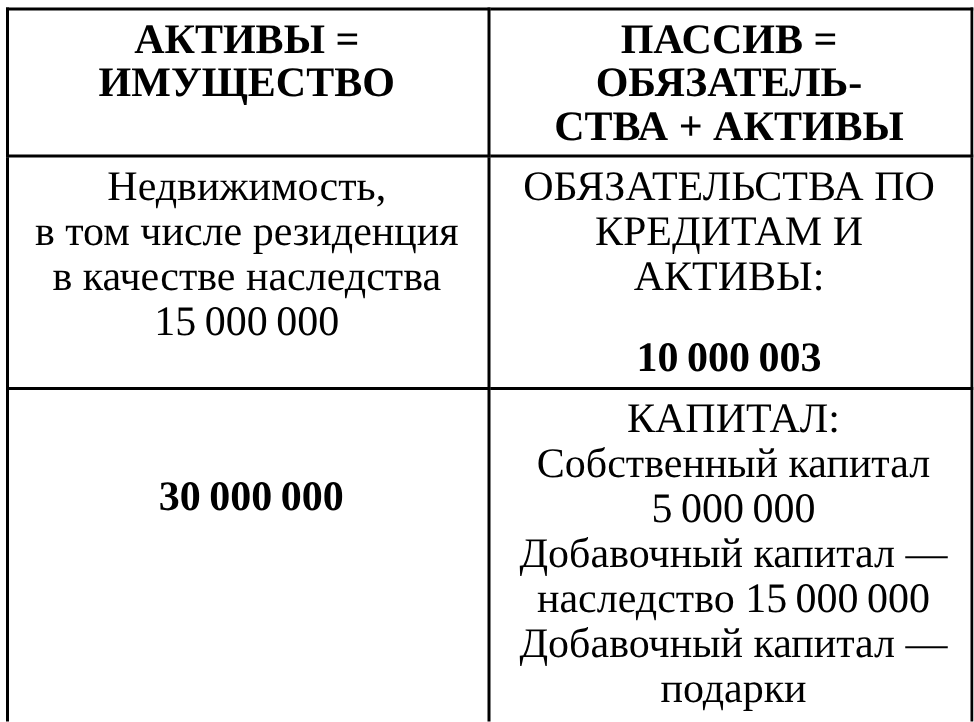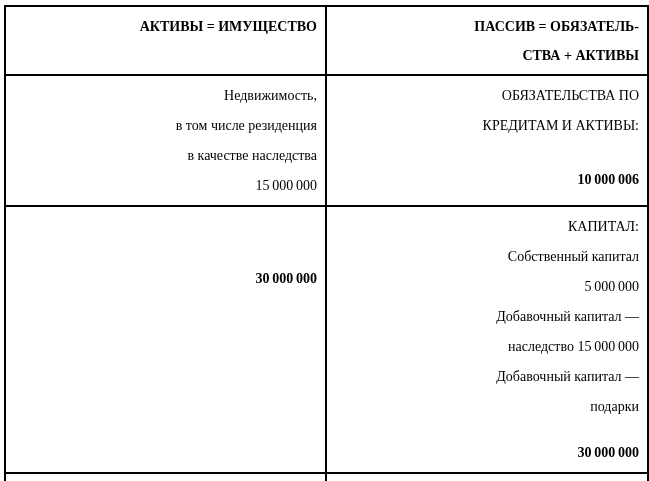--- a/index.html
+++ b/index.html
@@ -20,23 +20,23 @@
   table.balance {
     border-collapse: collapse;
     width: 643px;
     table-layout: fixed;
   }
   table.balance td, table.balance th {
     border: 2px solid #000000;
     vertical-align: top;
     padding: 5px 8px 4px 6px;
     box-sizing: border-box;
-    font-size: 14px;
+    font-size: 28px;
     line-height: 30px;
-    text-align: right;
+    text-align: center;
     font-weight: normal;
   }
   col.c-left  { width: 321px; }
   col.c-right { width: 322px; }
 
   tr.row-header td { height: 58px; }
   tr.row-1 td      { height: 122px; margin-top: 32px; }
   tr.row-2 td      { height: 258px; padding-left: 12px; }
   tr.row-3 td      { height: 35px; }
 
@@ -81,21 +81,21 @@
       <tr class="row-1">
         <td>
           <div class="cell-text">Недвижимость,
 в том числе резиденция
 в качестве наследства
 15 000 000</div>
         </td>
         <td>
           <div class="cell-text">ОБЯЗАТЕЛЬСТВА ПО
 КРЕДИТАМ И АКТИВЫ:</div>
-          <div class="amount amt-r1">10 000 006</div>
+          <div class="amount amt-r1">10 000 003</div>
         </td>
       </tr>
 
       <tr class="row-2">
         <td>
           <div class="amount amt-r2l">30 000 000</div>
         </td>
         <td>
           <div class="cell-text">КАПИТАЛ:
 Собственный капитал

